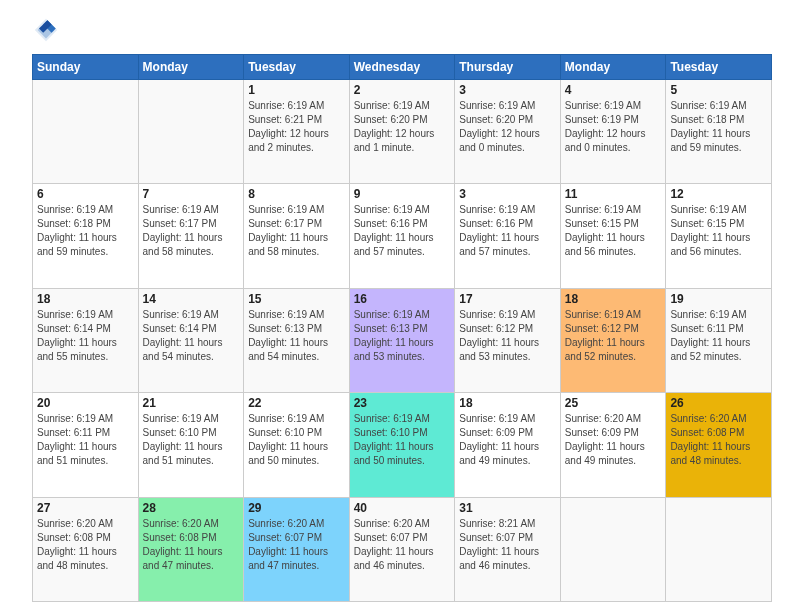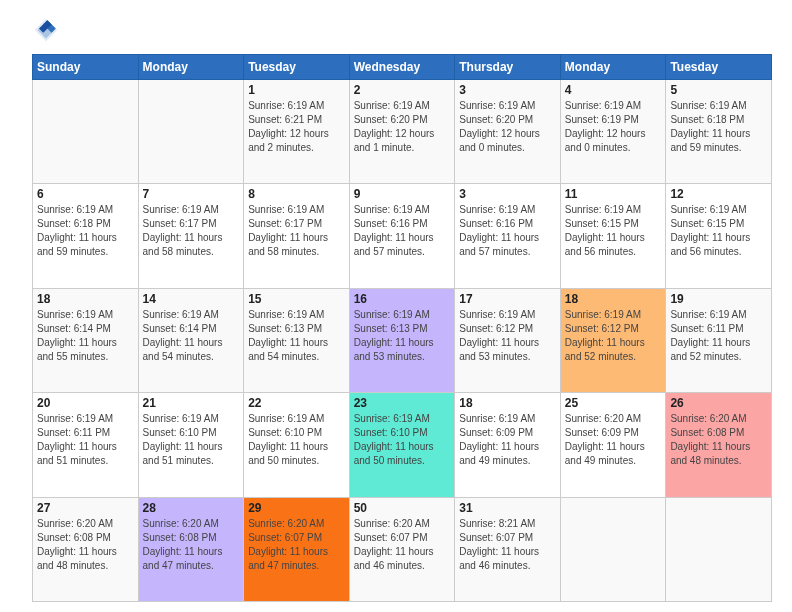--- a/index.html
+++ b/index.html
@@ -309,52 +309,52 @@
 Daylight: 11 hours
 and 49 minutes.</div>
           </td>
           <td style="background-color: rgb(255, 255, 255);">
             <span class="day-num">25</span>
             <div class="day-info" style="white-space: pre-line;">Sunrise: 6:20 AM
 Sunset: 6:09 PM
 Daylight: 11 hours
 and 49 minutes.</div>
           </td>
-          <td style="background-color: #fca5a5;">
+          <td style="background-color: #eab308;">
             <span class="day-num">26</span>
             <div class="day-info" style="white-space: pre-line;">Sunrise: 6:20 AM
 Sunset: 6:08 PM
 Daylight: 11 hours
 and 48 minutes.</div>
           </td>
         </tr>
         <tr>
           <td style="background-color: rgb(249, 249, 249);">
             <span class="day-num">27</span>
             <div class="day-info" style="white-space: pre-line;">Sunrise: 6:20 AM
 Sunset: 6:08 PM
 Daylight: 11 hours
 and 48 minutes.</div>
           </td>
-          <td style="background-color: #c4b5fd;">
+          <td style="background-color: #86efac;">
             <span class="day-num">28</span>
             <div class="day-info" style="white-space: pre-line;">Sunrise: 6:20 AM
 Sunset: 6:08 PM
 Daylight: 11 hours
 and 47 minutes.</div>
           </td>
-          <td style="background-color: #f97316;">
+          <td style="background-color: #7dd3fc;">
             <span class="day-num">29</span>
             <div class="day-info" style="white-space: pre-line;">Sunrise: 6:20 AM
 Sunset: 6:07 PM
 Daylight: 11 hours
 and 47 minutes.</div>
           </td>
           <td style="background-color: rgb(249, 249, 249);">
-            <span class="day-num">50</span>
+            <span class="day-num">40</span>
             <div class="day-info" style="white-space: pre-line;">Sunrise: 6:20 AM
 Sunset: 6:07 PM
 Daylight: 11 hours
 and 46 minutes.</div>
           </td>
           <td style="background-color: rgb(249, 249, 249);">
             <span class="day-num">31</span>
             <div class="day-info" style="white-space: pre-line;">Sunrise: 8:21 AM
 Sunset: 6:07 PM
 Daylight: 11 hours

